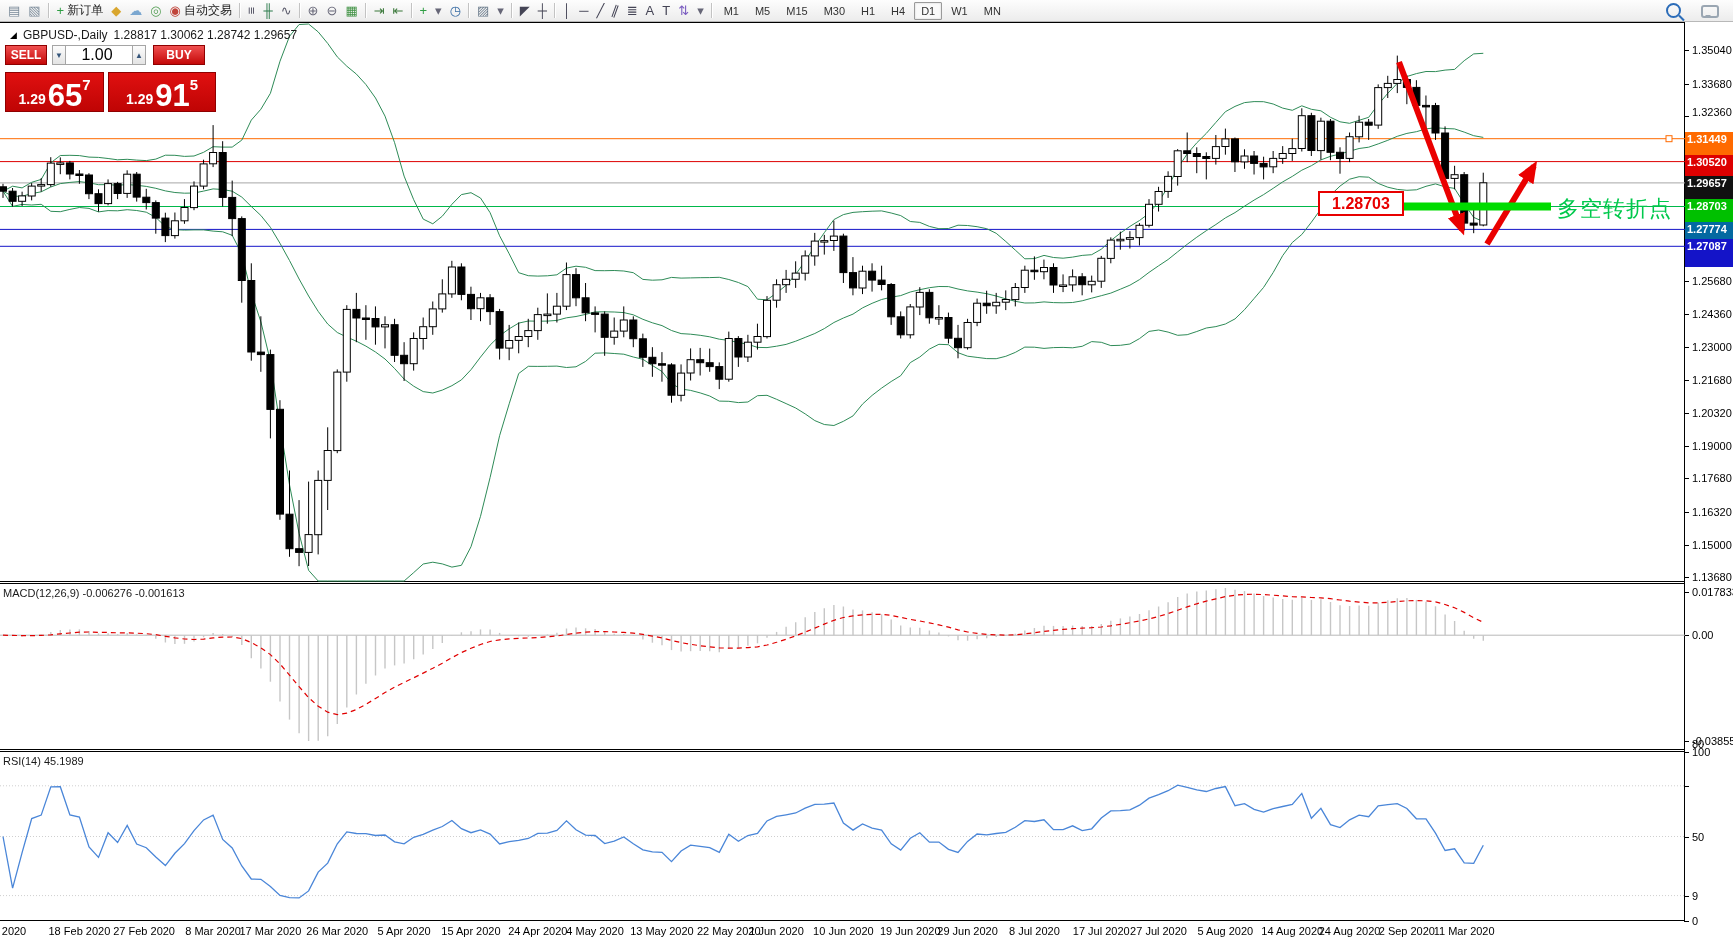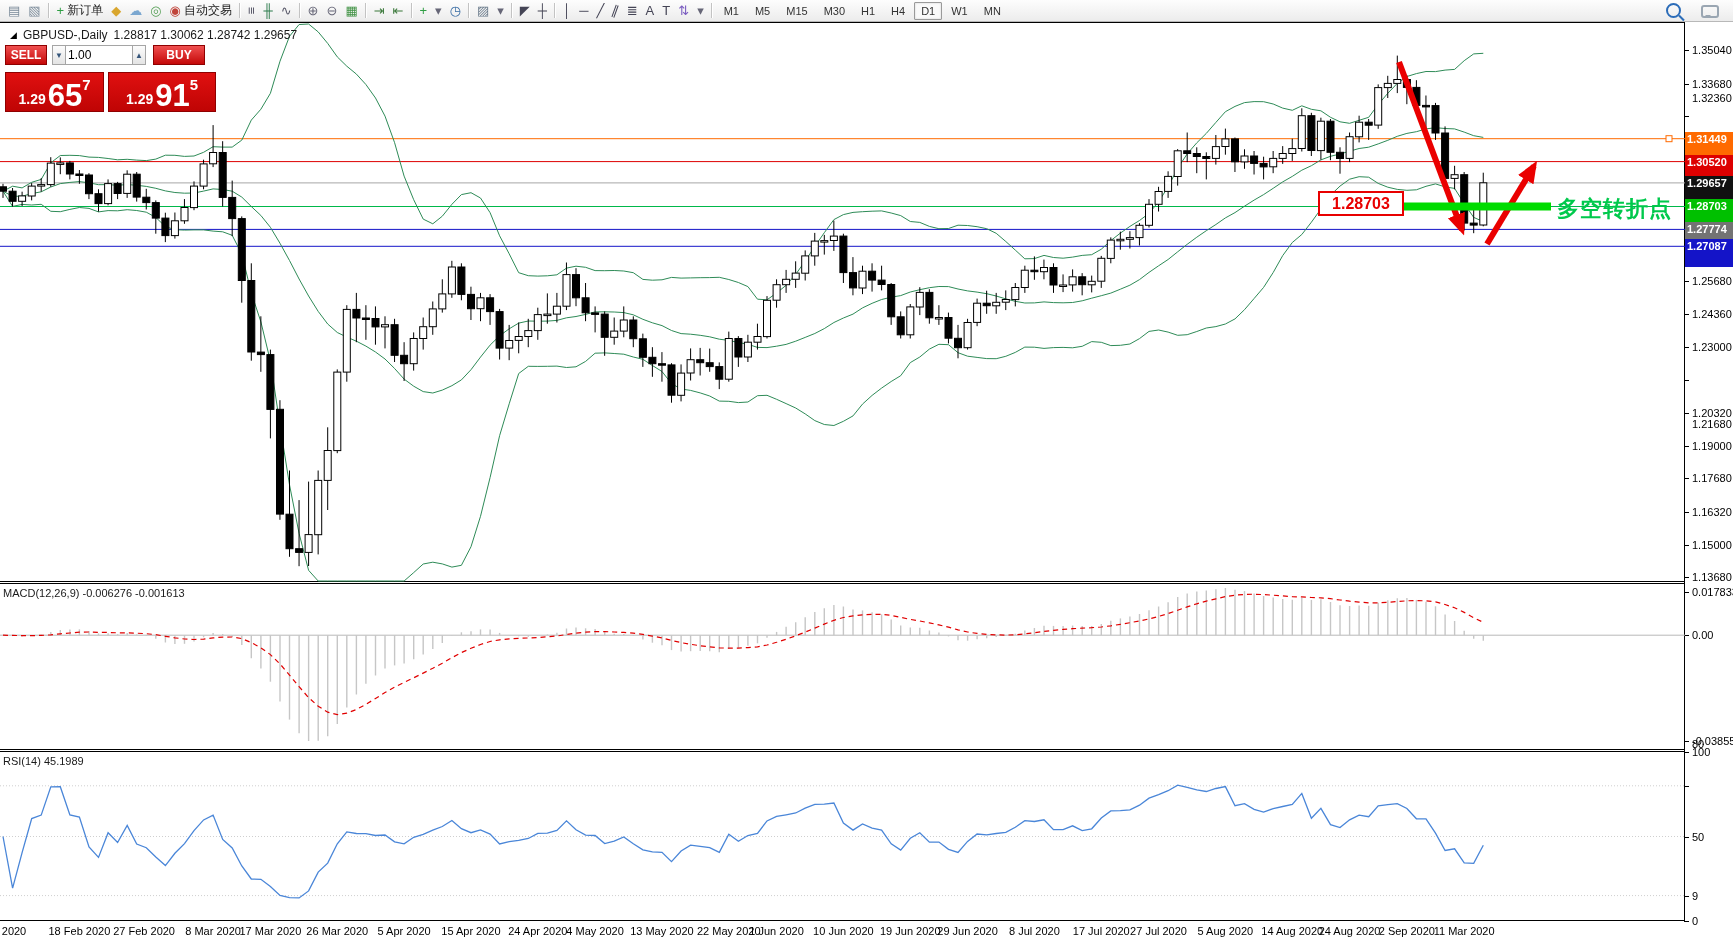--- a/index.html
+++ b/index.html
@@ -25,34 +25,34 @@
   .chart-title .sym-ico{font-size:9px;color:#000}
   .trade-panel{position:absolute;left:5px;top:23px;width:212px}
   .tp-row1{display:flex;align-items:center;height:20px}
   .tp-btn{height:20px;border:1px solid #8f0000;background:linear-gradient(#f05050,#c40808);
     color:#fff;font-weight:bold;font-size:12px;font-family:"Liberation Sans",sans-serif;cursor:pointer;padding:0}
   .tp-btn.sell{width:42px;margin-right:5px}
   .tp-btn.buy{width:52px;margin-left:7px}
   .tp-step{width:14px;height:20px;border:1px solid #a5a5a5;background:linear-gradient(#fcfcfc,#e4e4e4);
     font-size:8px;color:#35557a;padding:0;cursor:pointer}
   .tp-vol{width:58px;height:16px;border:1px solid #a5a5a5;border-left:none;border-right:none;
-    font-size:12px;text-align:left;padding:1px 6px 1px 2px;font-family:"Liberation Sans",sans-serif}
+    font-size:16px;text-align:center;padding:1px 6px 1px 2px;font-family:"Liberation Sans",sans-serif}
   .tp-row2{display:flex;margin-top:7px}
   .tp-price{height:37px;background:linear-gradient(#e01010,#bf0404);border:1px solid #8f0000;color:#fff;
     display:flex;align-items:flex-end;justify-content:center;padding-bottom:1px;cursor:pointer}
   .tp-price.sell{width:97px;margin-right:4px}
   .tp-price.buy{width:106px}
   .p-sm{font-size:14px;font-weight:bold;margin:0 2px 3px 0}
   .p-lg{font-size:31px;font-weight:bold;line-height:0.95}
   .p-sup{font-size:15px;font-weight:bold;align-self:flex-start;margin-top:3px}
   .macd-label{position:absolute;left:3px;top:565px;font-size:11px;color:#1a1a1a}
   .rsi-label{position:absolute;left:3px;top:733px;font-size:11px;color:#1a1a1a}
   .ann-box{position:absolute;left:1318px;top:169px;width:82px;height:21px;border:2px solid #e80000;
     color:#e80000;font-size:16px;font-weight:bold;display:flex;align-items:center;justify-content:center;background:#fff}
-  .ann-text{position:absolute;left:1557px;top:172px;font-size:22px;font-weight:bold;color:#00c94c;letter-spacing:1px;white-space:nowrap}
+  .ann-text{position:absolute;left:1557px;top:172px;font-size:22px;font-weight:normal;color:#00c94c;letter-spacing:1px;white-space:nowrap}
   #dates{position:absolute;left:0;top:900px;width:1685px;height:20px;background:#fff}
   #dates span{position:absolute;top:3px;width:80px;text-align:center;font-size:11px;color:#000;white-space:nowrap}
   .price-axis{position:absolute;left:1685px;top:0;width:48px;height:920px;background:#fff;font-size:11px;color:#000}
   .ax-tick{position:absolute;left:7px;height:13px;line-height:13px}
   .ax-dash{position:absolute;left:0;width:4px;height:1px;background:#000}
   .ax-badge{position:absolute;left:0;min-width:44px;height:28px;line-height:14px;color:#fff;
     font-size:11px;padding:0 2px;font-weight:bold}
 </style>
 </head>
 <body>
@@ -748,51 +748,51 @@
         <span style="left: 1309.55px;">24 Aug 2020</span>
         <span style="left: 1366.85px;">2 Sep 2020</span>
         <span style="left: 1424.15px;">11 Mar 2020</span>
       </div>
   </div>
   <div id="axis" class="price-axis">
       <div class="ax-tick" style="top: 22px;">1.35040</div>
       <div class="ax-dash" style="top: 28px;"></div>
       <div class="ax-tick" style="top: 56px;">1.33680</div>
       <div class="ax-dash" style="top: 62px;"></div>
-      <div class="ax-tick" style="top: 70px;">1.32360</div>
+      <div class="ax-tick" style="top: 84px;">1.32360</div>
       <div class="ax-dash" style="top: 94px;"></div>
       <div class="ax-tick" style="top: 122px;">1.31000</div>
       <div class="ax-dash" style="top: 128px;"></div>
       <div class="ax-tick" style="top: 187px;">1.28360</div>
       <div class="ax-dash" style="top: 193px;"></div>
       <div class="ax-tick" style="top: 253px;">1.25680</div>
       <div class="ax-dash" style="top: 259px;"></div>
       <div class="ax-tick" style="top: 286px;">1.24360</div>
       <div class="ax-dash" style="top: 292px;"></div>
       <div class="ax-tick" style="top: 319px;">1.23000</div>
       <div class="ax-dash" style="top: 325px;"></div>
-      <div class="ax-tick" style="top: 352px; margin-top: 44px;">1.21680</div>
+      <div class="ax-tick" style="top: 352px;">1.21680</div>
       <div class="ax-dash" style="top: 358px;"></div>
       <div class="ax-tick" style="top: 385px;">1.20320</div>
       <div class="ax-dash" style="top: 391px;"></div>
       <div class="ax-tick" style="top: 418px;">1.19000</div>
       <div class="ax-dash" style="top: 424px;"></div>
       <div class="ax-tick" style="top: 450px;">1.17680</div>
       <div class="ax-dash" style="top: 456px;"></div>
       <div class="ax-tick" style="top: 484px;">1.16320</div>
       <div class="ax-dash" style="top: 490px;"></div>
       <div class="ax-tick" style="top: 517px;">1.15000</div>
       <div class="ax-dash" style="top: 523px;"></div>
       <div class="ax-tick" style="top: 549px;">1.13680</div>
       <div class="ax-dash" style="top: 555px;"></div>
       <div class="ax-badge" style="top: 110px; background: rgb(255, 106, 0);">1.31449</div>
       <div class="ax-badge" style="top: 133px; background: rgb(221, 0, 0);">1.30520</div>
       <div class="ax-badge" style="top: 154px; background: rgb(17, 17, 17);">1.29657</div>
       <div class="ax-badge" style="top: 177px; background: rgb(0, 192, 0);">1.28703</div>
-      <div class="ax-badge" style="top: 200px; background: #737373;">1.27774</div>
+      <div class="ax-badge" style="top: 200px; background: #0369a1;">1.27774</div>
       <div class="ax-badge" style="top: 217px; background: rgb(20, 20, 200);">1.27087</div>
       <div class="ax-tick" style="top: 564px;">0.017833</div>
       <div class="ax-dash" style="top: 570px;"></div>
       <div class="ax-tick" style="top: 607px;">0.00</div>
       <div class="ax-dash" style="top: 613px;"></div>
       <div class="ax-tick" style="top: 713px;">-0.038559</div>
       <div class="ax-dash" style="top: 719px;"></div>
       <div class="ax-tick" style="top: 724px;">100</div>
       <div class="ax-dash" style="top: 730px;"></div>
       <div class="ax-tick" style="top: 716px;">80</div>

